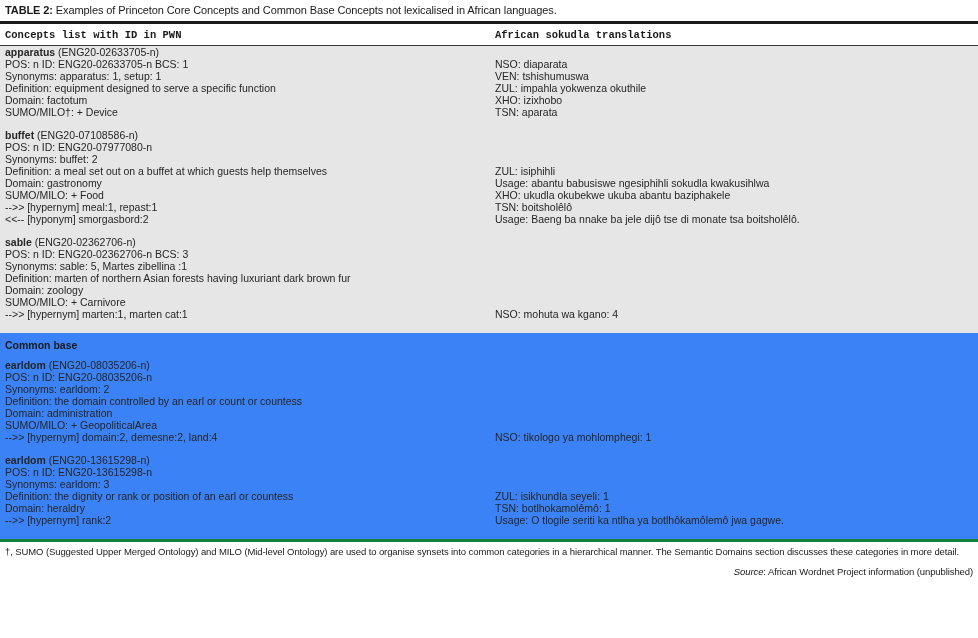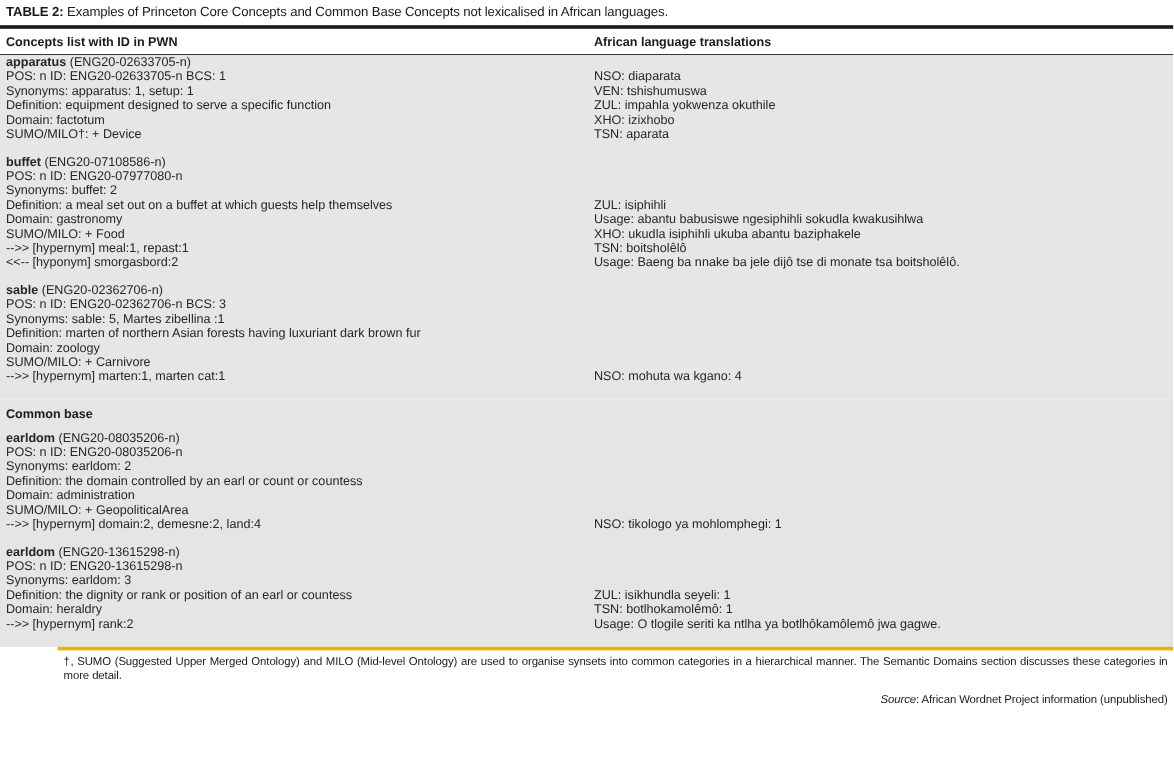--- a/index.html
+++ b/index.html
@@ -27,48 +27,48 @@
   
   .col-headers {
     display: flex;
     border-bottom: 1px solid #3a3a3a;
   }
   .col-headers .col {
     font-weight: bold;
     font-size: 10.5px;
     padding: 5px 5px 4px 5px;
     color: #1a1a1a;
+    font-family: Liberation Mono, monospace;
   }
   .col-headers .col.left  { width: 50%; }
   .col-headers .col.right { width: 50%; padding-left: 6px; }
   
-  .section { padding: 0 0 2px 0; background: #e5e5e5; }
+  .section { padding: 0 0 2px 0; background: #3b82f6; }
   .section.shaded { background: #e6e6e6; }
   .section-header {
     font-weight: bold;
     font-size: 10.5px;
     padding: 6px 5px 8px 5px;
     color: #1a1a1a;
   }
   .entry {
     display: flex;
     align-items: flex-end;
     padding: 0 0 0 0;
     margin-bottom: 11px;
   }
   .cell { font-size: 10.5px; line-height: 12px; }
   .cell.left  { width: 50%; padding: 0 8px 0 5px; }
   .cell.right { width: 50%; padding: 0 8px 0 6px; }
   .cell .line { white-space: nowrap; overflow: hidden; }
   .cell b { font-weight: bold; }
   
   .footer {
-    border-top: 3px solid #eab308;
+    border-top: 3px solid #15803d;
     padding: 4px 5px 0 5px;
-    margin-left: 48px;
   }
   .footnote {
     font-size: 9.5px;
     line-height: 12px;
     text-align: justify;
     color: #1a1a1a;
     letter-spacing: -0.1px;
   }
   .source-line {
     font-size: 9.5px;
@@ -85,21 +85,21 @@
 
 <div class="table-wrap">
 
   <div class="title-row">
     <b>TABLE 2:</b>
     <span>Examples of Princeton Core Concepts and Common Base Concepts not lexicalised in African languages.</span>
   </div>
 
   <div class="col-headers">
     <div class="col left">Concepts list with ID in PWN</div>
-    <div class="col right">African language translations</div>
+    <div class="col right">African sokudla translations</div>
   </div>
 
   <div>
       <section class="section shaded">
         <div class="entry">
           <div class="cell left">
             <div class="line"><b>apparatus</b> (ENG20-02633705-n)</div>
             <div class="line">POS: n ID: ENG20-02633705-n BCS: 1</div>
             <div class="line">Synonyms: apparatus: 1, setup: 1</div>
             <div class="line">Definition: equipment designed to serve a specific function</div>
@@ -121,21 +121,21 @@
             <div class="line">Synonyms: buffet: 2</div>
             <div class="line">Definition: a meal set out on a buffet at which guests help themselves</div>
             <div class="line">Domain: gastronomy</div>
             <div class="line">SUMO/MILO: + Food</div>
             <div class="line">--&gt;&gt; [hypernym] meal:1, repast:1</div>
             <div class="line">&lt;&lt;-- [hyponym] smorgasbord:2</div>
           </div>
           <div class="cell right">
             <div class="line">ZUL: isiphihli</div>
             <div class="line">Usage: abantu babusiswe ngesiphihli sokudla kwakusihlwa</div>
-            <div class="line">XHO: ukudla isiphihli ukuba abantu baziphakele</div>
+            <div class="line">XHO: ukudla okubekwe ukuba abantu baziphakele</div>
             <div class="line">TSN: boitsholêlô</div>
             <div class="line">Usage: Baeng ba nnake ba jele dijô tse di monate tsa boitsholêlô.</div>
           </div>
         </div>
         <div class="entry">
           <div class="cell left">
             <div class="line"><b>sable</b> (ENG20-02362706-n)</div>
             <div class="line">POS: n ID: ENG20-02362706-n BCS: 3</div>
             <div class="line">Synonyms: sable: 5, Martes zibellina :1</div>
             <div class="line">Definition: marten of northern Asian forests having luxuriant dark brown fur</div>

